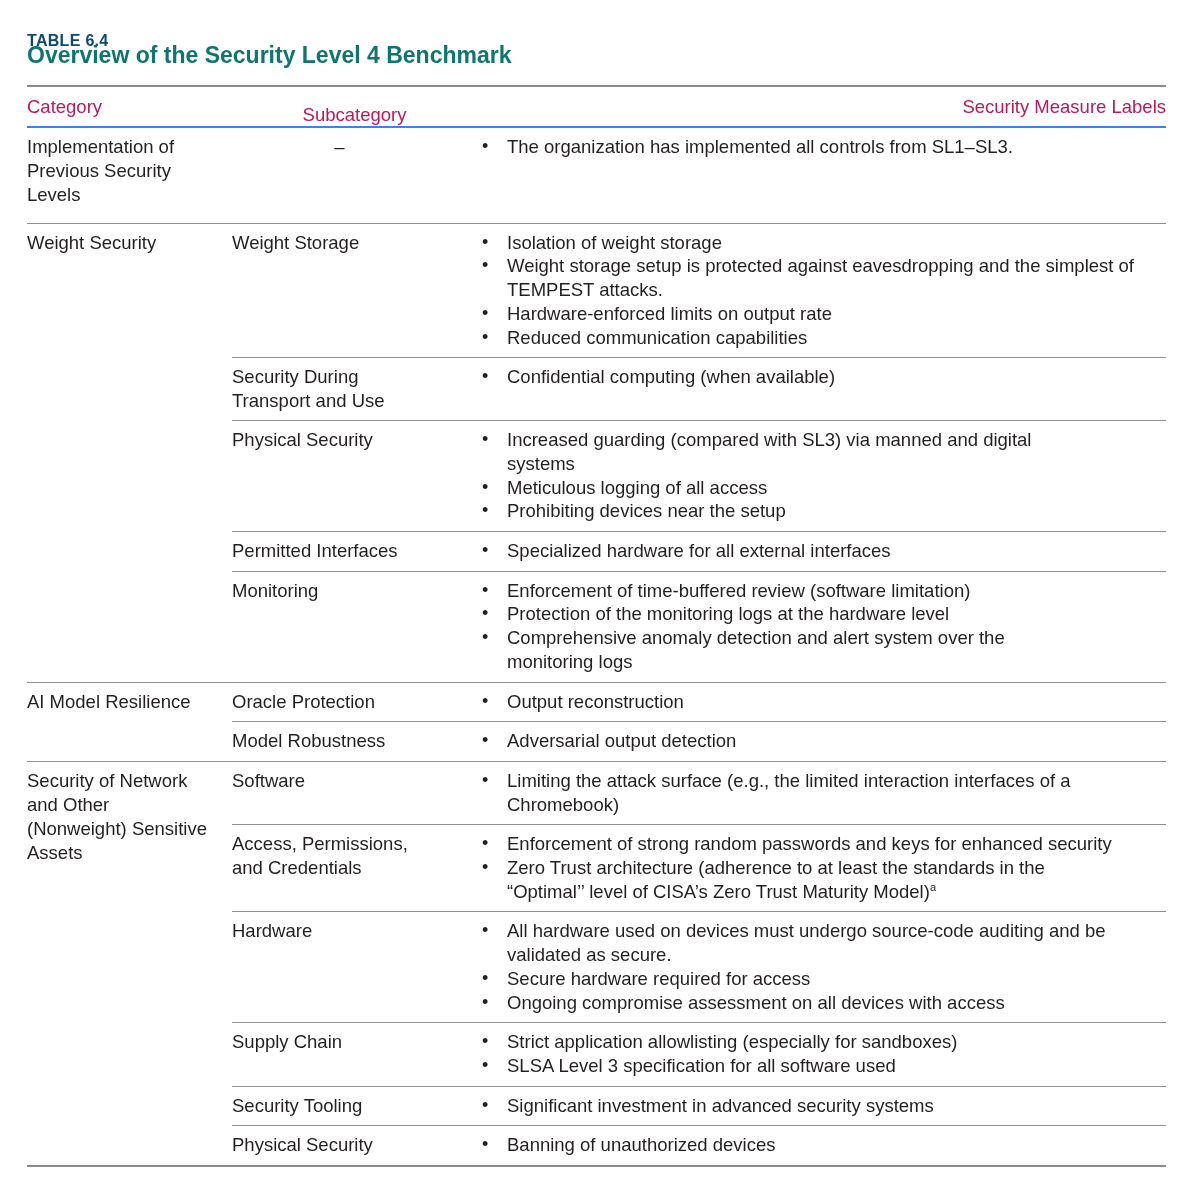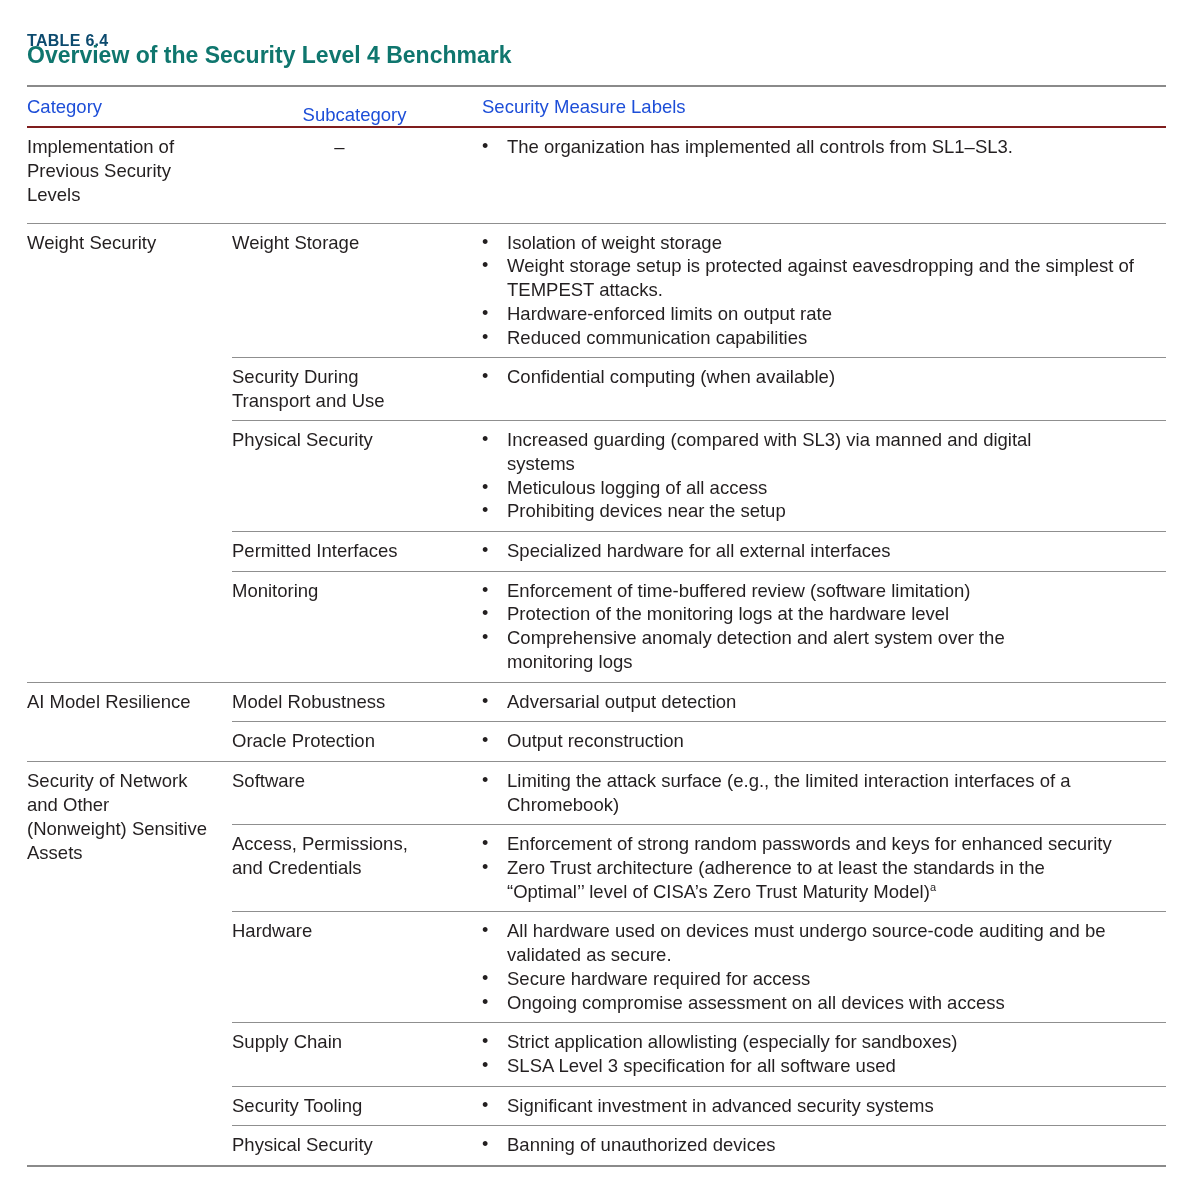--- a/index.html
+++ b/index.html
@@ -12,27 +12,27 @@
   .table-label {
     position: absolute; top: 32px; left: 0;
     font-size: 16px; font-weight: bold; color: #0c4a6e; letter-spacing: 0.3px;
   }
   .table-title {
     position: absolute; top: 42px; left: 0;
     font-size: 23px; font-weight: bold; color: #0f766e; white-space: nowrap;
   }
   .tbl { position: absolute; top: 85px; left: 0; width: 1139px; }
   .rule { height: 0; border-top: 2px solid #8a8a8a; }
-  .hdr { display: flex; height: 39px; align-items: center; font-size: 18.5px; color: #1d4ed8; }
+  .hdr { display: flex; height: 39px; align-items: center; font-size: 18.5px; color: #be185d; }
   .hdr .c1 { width: 205px; }
   .hdr .c2 { width: 245px; text-align: center; margin-top: 17px; }
-  .hdr .c3 { flex: 1; text-align: left; padding-left: 5px; }
+  .hdr .c3 { flex: 1; text-align: right; padding-left: 5px; }
 
   .group { display: flex; border-top: 1.5px solid #8f8f8f; }
-  .group.first { border-top: 2px solid #7f1d1d; }
+  .group.first { border-top: 2px solid #3b82f6; }
   .cat {
     width: 205px; flex: none; font-size: 18.5px; line-height: 24px; padding-top: 7px;
   }
   .subs { flex: 1; }
   .row { display: flex; }
   .row + .row { border-top: 1.5px solid #8f8f8f; }
   .sub {
     width: 245px; flex: none; font-size: 18.5px; line-height: 24px;
     padding-top: 7px; padding-bottom: 7px;
   }
@@ -115,29 +115,29 @@
             <li>Comprehensive anomaly detection and alert system over the monitoring logs</li>
           </ul>
         </div>
       </div>
     </div>
 
     <div class="group">
       <div class="cat">AI Model Resilience</div>
       <div class="subs">
         <div class="row">
+          <div class="sub">Oracle Protection</div>
+          <ul class="measures">
+            <li>Output reconstruction</li>
+          </ul>
+        </div>
+        <div class="row">
           <div class="sub">Model Robustness</div>
           <ul class="measures">
             <li>Adversarial output detection</li>
-          </ul>
-        </div>
-        <div class="row">
-          <div class="sub">Oracle Protection</div>
-          <ul class="measures">
-            <li>Output reconstruction</li>
           </ul>
         </div>
       </div>
     </div>
 
     <div class="group">
       <div class="cat" style="width:180px;margin-right:25px;">Security of Network and Other (Nonweight) Sensitive Assets</div>
       <div class="subs">
         <div class="row">
           <div class="sub">Software</div>

